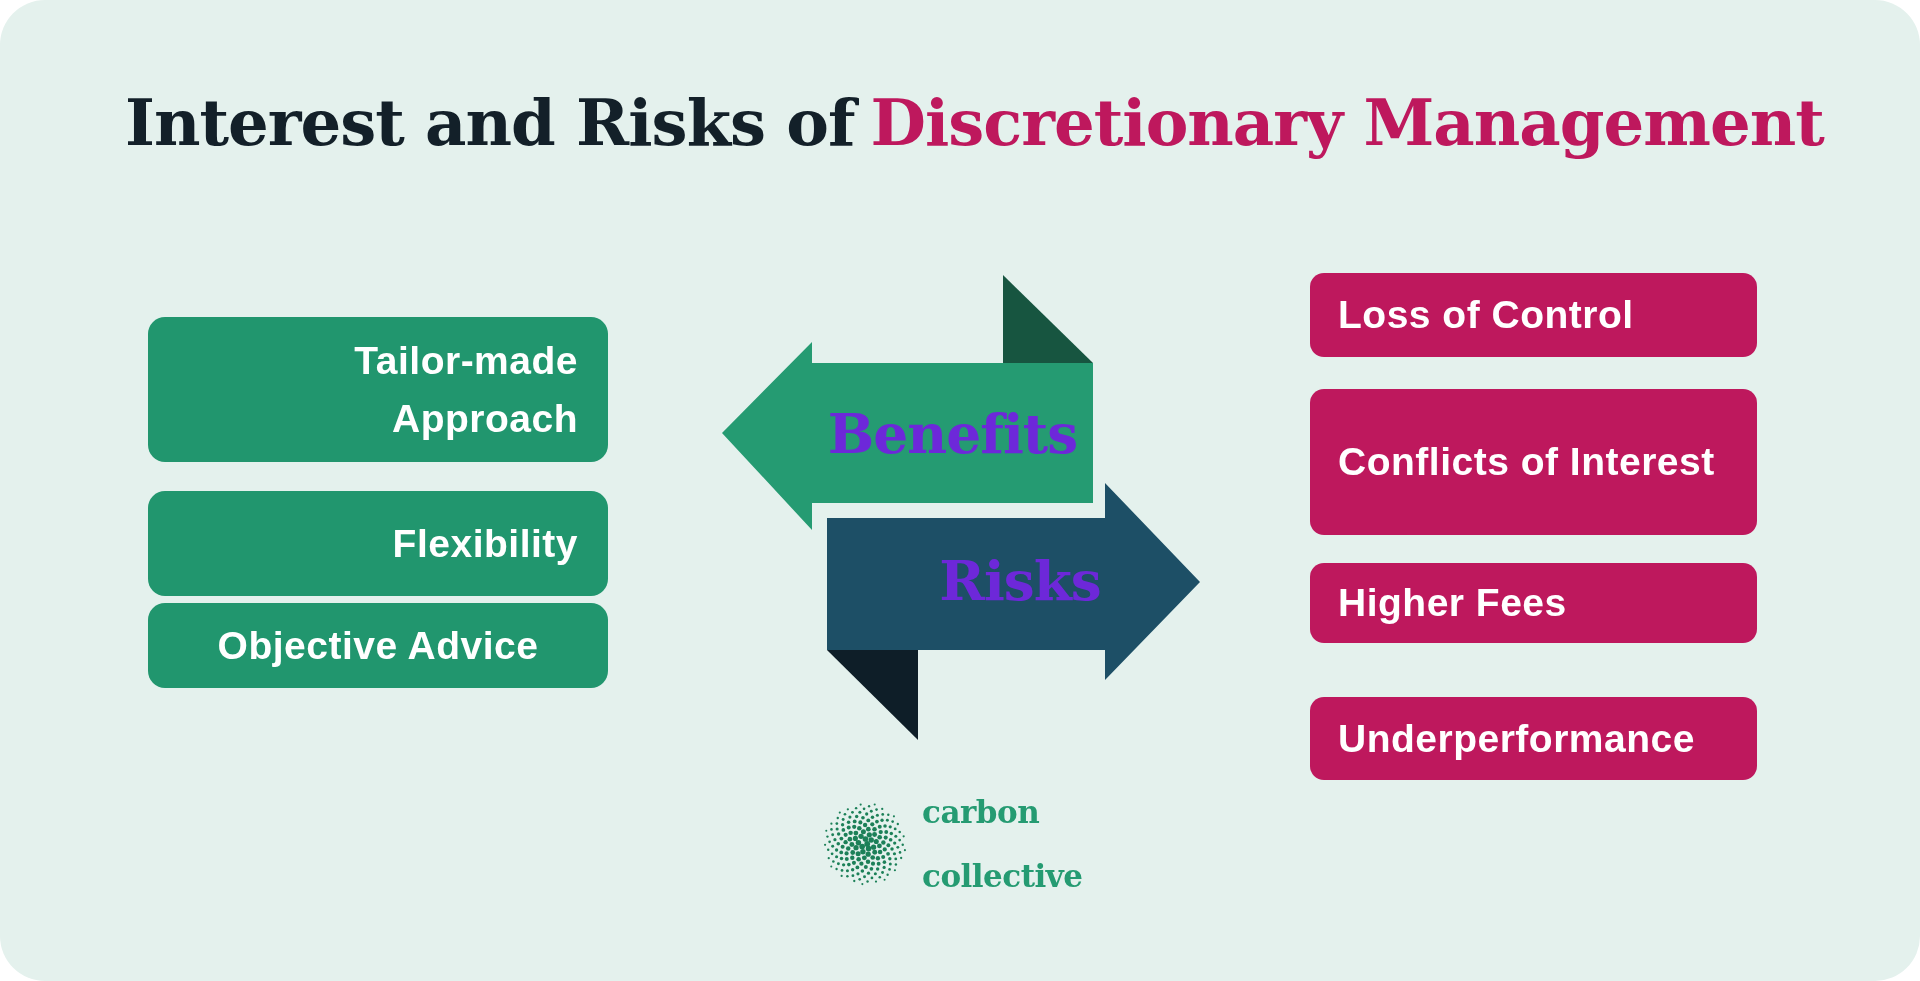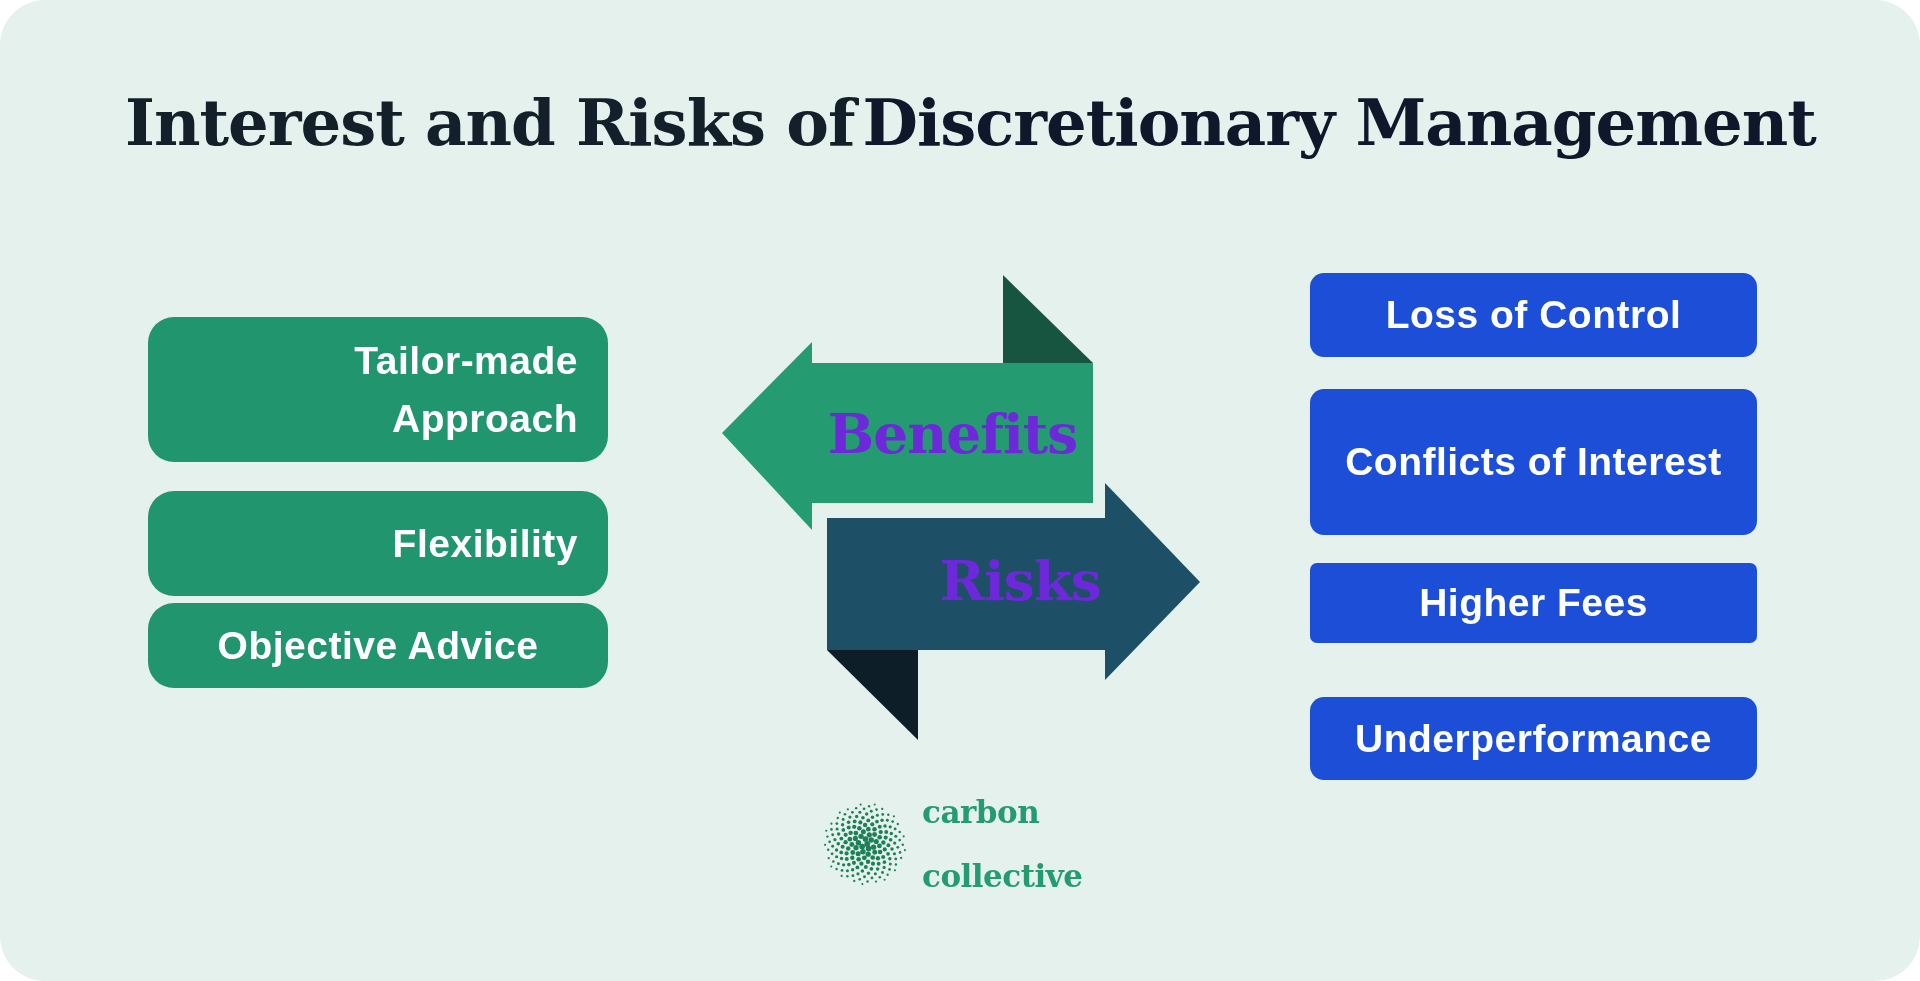--- a/index.html
+++ b/index.html
@@ -7,47 +7,47 @@
   .card{
     position:absolute;inset:0;background:#E4F1ED;border-radius:45px;overflow:hidden;
   }
   
   .title{
     position:absolute;left:125px;top:88px;margin:0;white-space:nowrap;
     font-family:"DejaVu Serif","Liberation Serif",serif;
     font-weight:700;font-size:64px;letter-spacing:-1px;line-height:1.1;
   }
   .t-dark{color:#132029;}
-  .t-green{color:#0f172a;margin-left:8px;}
+  .t-green{color:#be185d;margin-left:16px;}
   
   .gbox{
-    position:absolute;left:148px;width:460px;background:#21966E;border-radius:26px;
+    position:absolute;left:148px;width:460px;background:#21966E;border-radius:17px;
     display:flex;align-items:center;justify-content:flex-end;
     padding:0 30px;box-sizing:border-box;
   }
   .gbox .lbl{
     color:#ffffff;font-weight:700;font-size:39px;line-height:58px;
     text-align:right;letter-spacing:0.5px;
   }
   .gb1{top:317px;height:145px;}
   .gb2{top:491px;height:105px;}
   .gb3{top:603px;height:85px;justify-content:center;}
   
   .tbox{
-    position:absolute;left:1310px;width:447px;background:#1d4ed8;border-radius:14px;
-    display:flex;align-items:center;justify-content:center;
+    position:absolute;left:1310px;width:447px;background:#be185d;border-radius:14px;
+    display:flex;align-items:center;justify-content:flex-start;
     padding:0 28px;box-sizing:border-box;
   }
   .tbox .lbl{
     color:#ffffff;font-weight:700;font-size:39px;line-height:58px;
     text-align:left;letter-spacing:0.5px;
   }
   .tb1{top:273px;height:84px;}
   .tb2{top:389px;height:146px;}
-  .tb3{top:563px;height:80px;border-radius:7px;}
+  .tb3{top:563px;height:80px;}
   .tb4{top:697px;height:83px;}
   
   .arrows{position:absolute;left:0;top:0;pointer-events:none;}
   .arrow-label{
     position:absolute;color:#6d28d9;text-align:center;
     font-family:"DejaVu Serif","Liberation Serif",serif;
     font-weight:700;font-size:55px;line-height:60px;letter-spacing:-1px;
   }
   .benefits-label{left:812px;top:404px;width:281px;}
   .risks-label{left:880px;top:551px;width:280px;}

